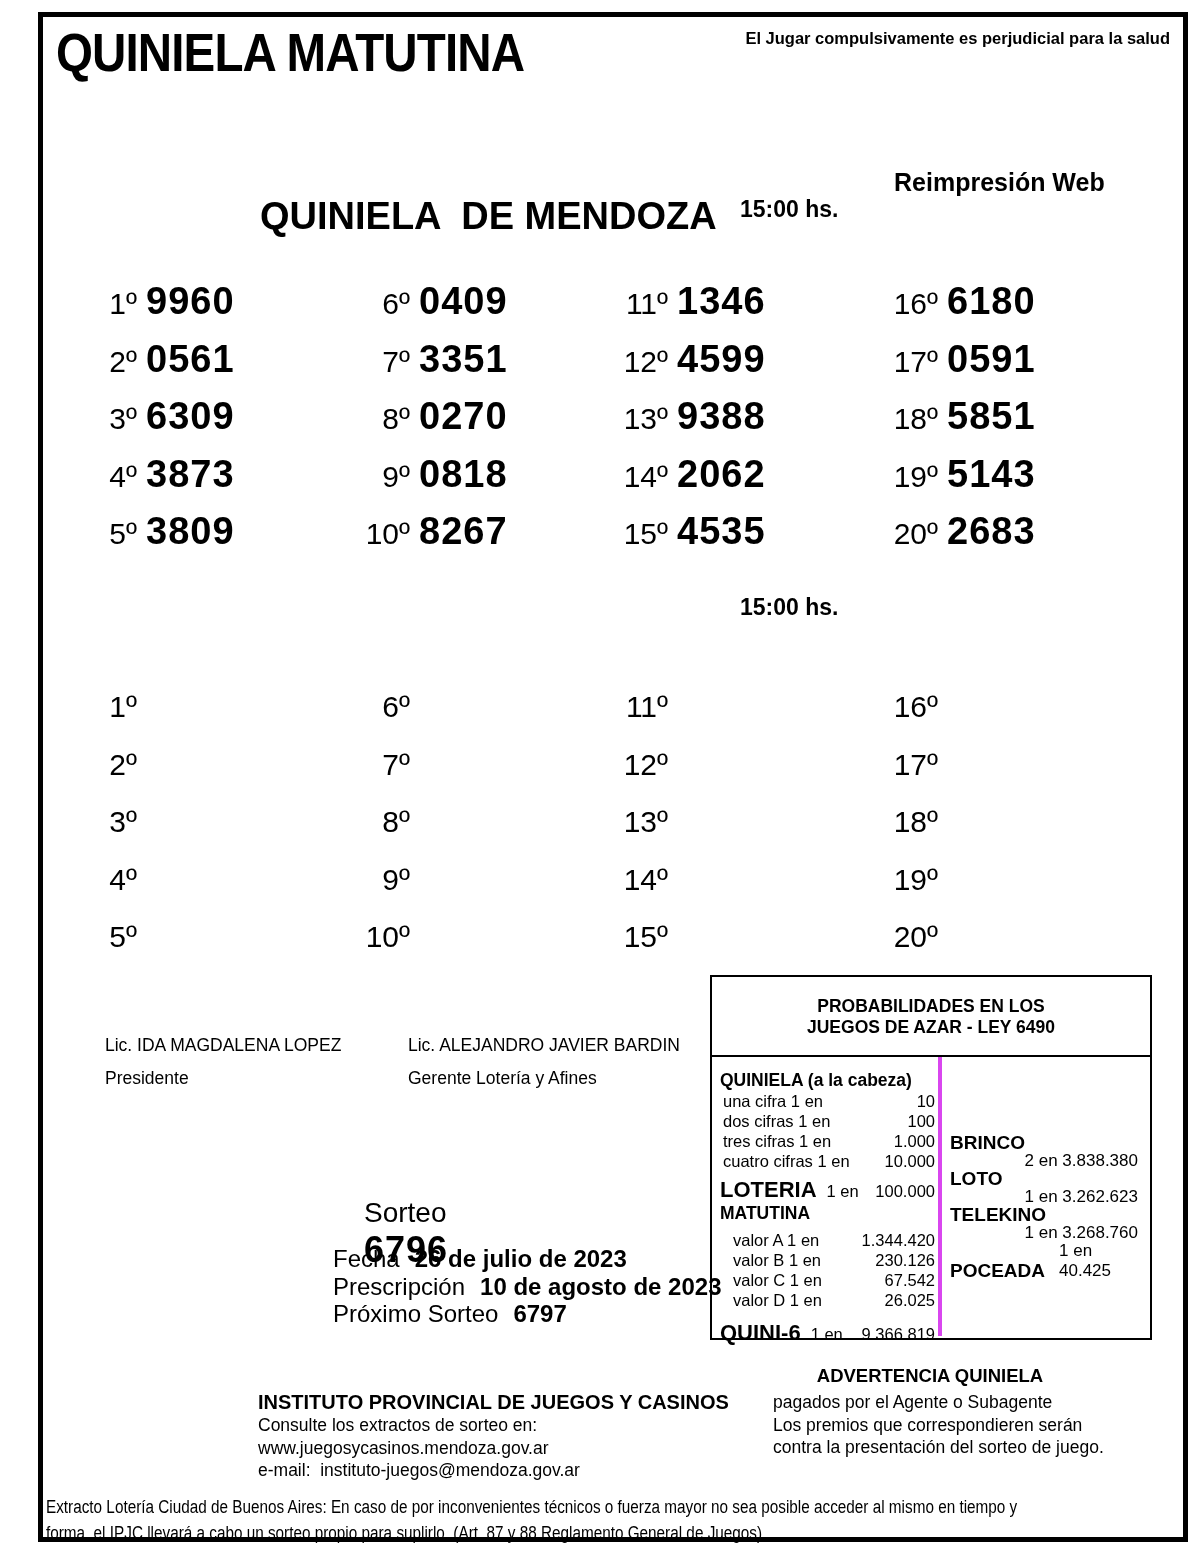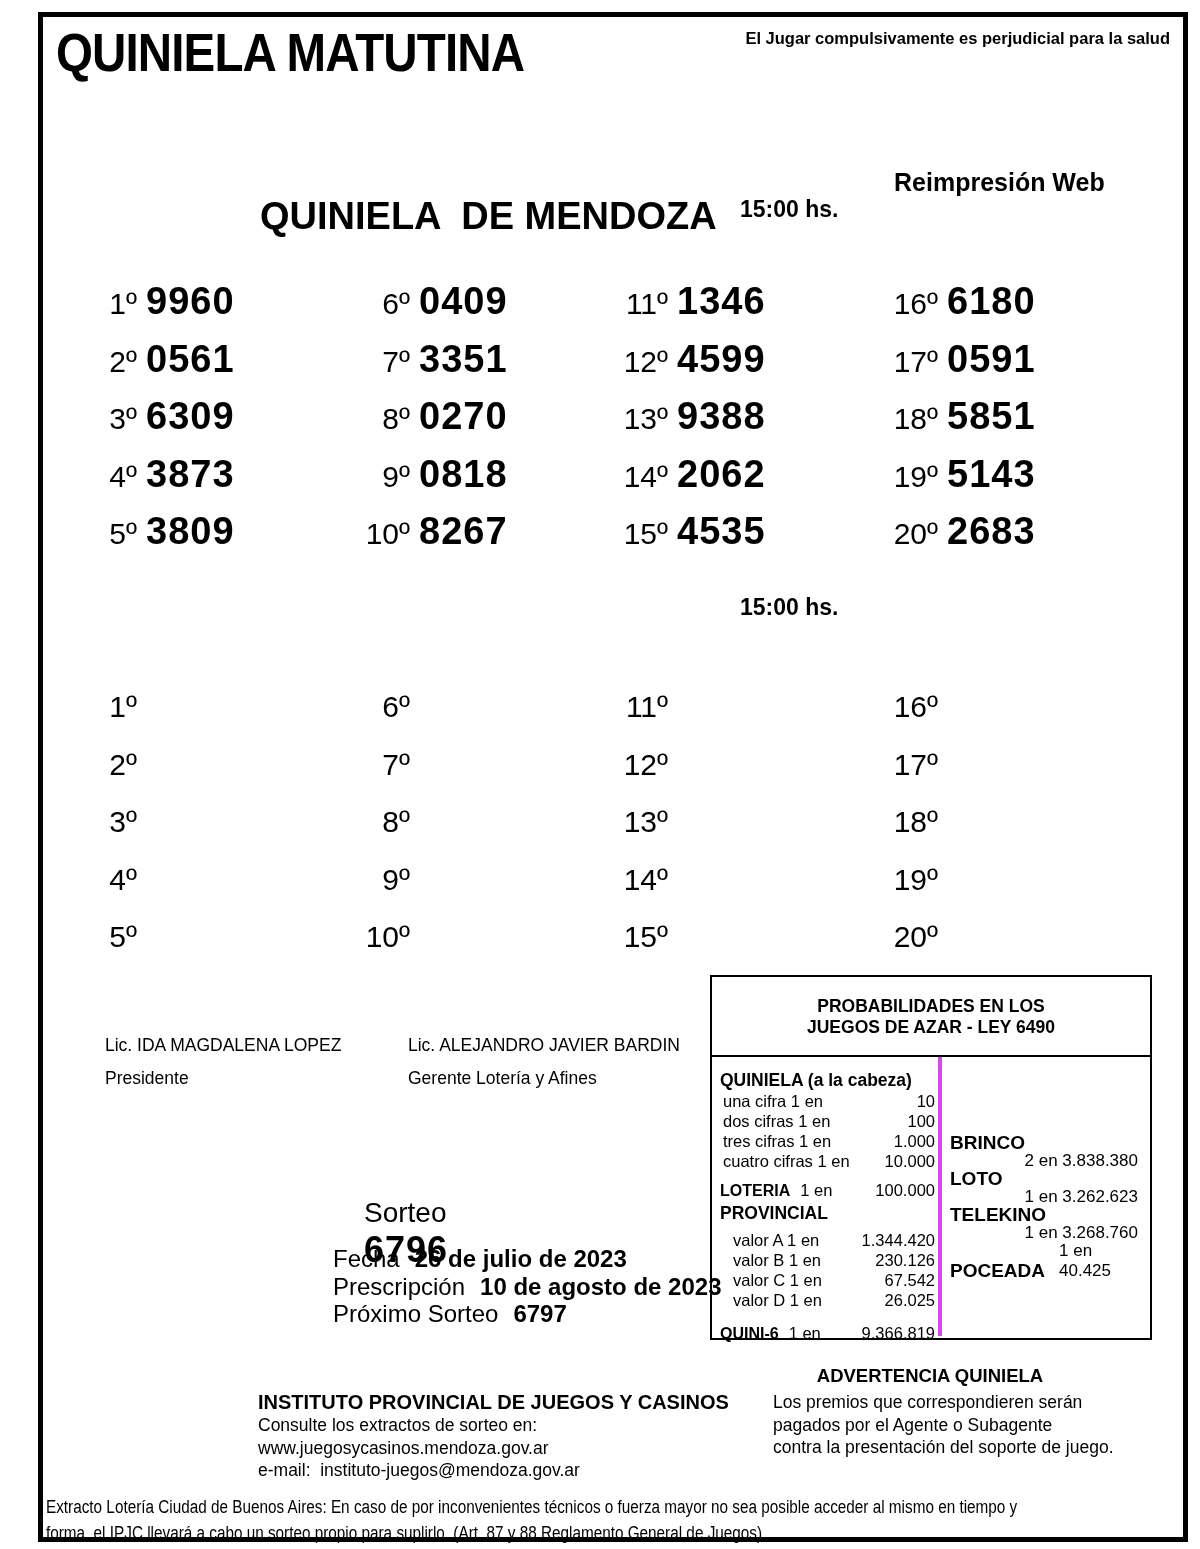--- a/index.html
+++ b/index.html
@@ -48,21 +48,21 @@
   }
   .prob-body { display:flex; height:279px; }
   .prob-left { width:230px; border-right:4px solid #d946ef; padding:12px 3px 0 8px; }
   .prob-right { flex:1; padding:76px 10px 0 8px; }
   .ph { font-weight:bold; font-size:17.5px; line-height:22px; }
   .prow { display:flex; justify-content:space-between; font-size:16.5px; line-height:20px; }
   .prow .lbl { padding-left:3px; }
   .prow.valor .lbl { padding-left:13px; }
   .prow .pv { text-align:right; }
   .prow-mixed { display:flex; align-items:baseline; font-size:16.5px; line-height:22px; }
-  .ph-inline { font-weight:bold; font-size:16px; }
+  .ph-inline { font-weight:bold; font-size:22px; }
   .mid { margin-left:10px; }
   .prow-mixed .pv { flex:1; text-align:right; }
   .mt6 { margin-top:6px; } .mt8 { margin-top:8px; } .mt12 { margin-top:12px; }
   .gname { font-weight:bold; font-size:19px; line-height:20px; }
   .godds { text-align:right; font-size:17px; line-height:16px; padding-right:2px; }
   .poceada { display:flex; align-items:flex-end; }
   .poceada .godds-inline { font-size:17px; margin-left:14px; }
 
   .sorteo-row { left:287px; top:1180px; display:flex; align-items:baseline;flex-direction:column; }
   .sorteo-lbl { font-size:28px; }
@@ -288,21 +288,21 @@
           </div>
         <div class="prow">
             <span class="lbl">cuatro cifras 1 en</span>
             <span class="pv">10.000</span>
           </div>
         <div class="prow-mixed mt8">
             <span class="ph-inline">LOTERIA</span>
             <span class="mid">1 en</span>
             <span class="pv">100.000</span>
           </div>
-        <div class="ph">PROVINCIAL</div>
+        <div class="ph">MATUTINA</div>
         <div class="prow valor mt6">
             <span class="lbl">valor A 1 en</span>
             <span class="pv">1.344.420</span>
           </div>
         <div class="prow valor">
             <span class="lbl">valor B 1 en</span>
             <span class="pv">230.126</span>
           </div>
         <div class="prow valor">
             <span class="lbl">valor C 1 en</span>
@@ -347,23 +347,23 @@
   <div class="abs inst">
     <div class="inst-title">INSTITUTO PROVINCIAL DE JUEGOS Y CASINOS</div>
     <div class="inst-line">Consulte los extractos de sorteo en:</div>
     <div class="inst-line">www.juegosycasinos.mendoza.gov.ar</div>
     <div class="inst-line">e-mail:  instituto-juegos@mendoza.gov.ar</div>
   </div>
 
   <div class="abs adv">
     <div class="adv-title">ADVERTENCIA QUINIELA</div>
     <div class="adv-lines">
+      <div>pagados por el Agente o Subagente</div>
       <div>Los premios que correspondieren serán</div>
-      <div>pagados por el Agente o Subagente</div>
-      <div>contra la presentación del soporte de juego.</div>
+      <div>contra la presentación del sorteo de juego.</div>
     </div>
   </div>
 
   <div class="abs footer">
     <div>Extracto Lotería Ciudad de Buenos Aires: En caso de por inconvenientes técnicos o fuerza mayor no sea posible acceder al mismo en tiempo y</div>
     <div>forma, el IPJC llevará a cabo un sorteo propio para suplirlo. (Art. 87 y 88 Reglamento General de Juegos)</div>
   </div>
 
 </div>
 

